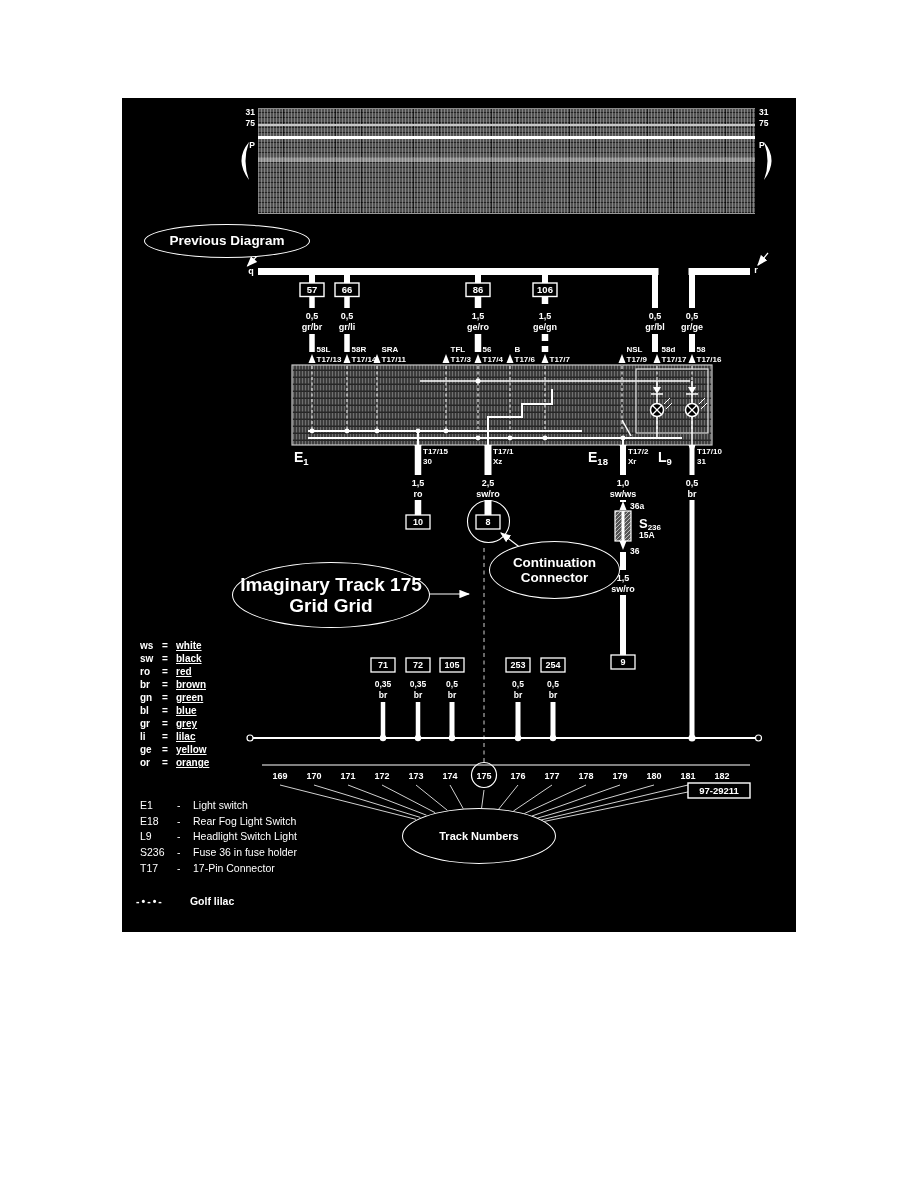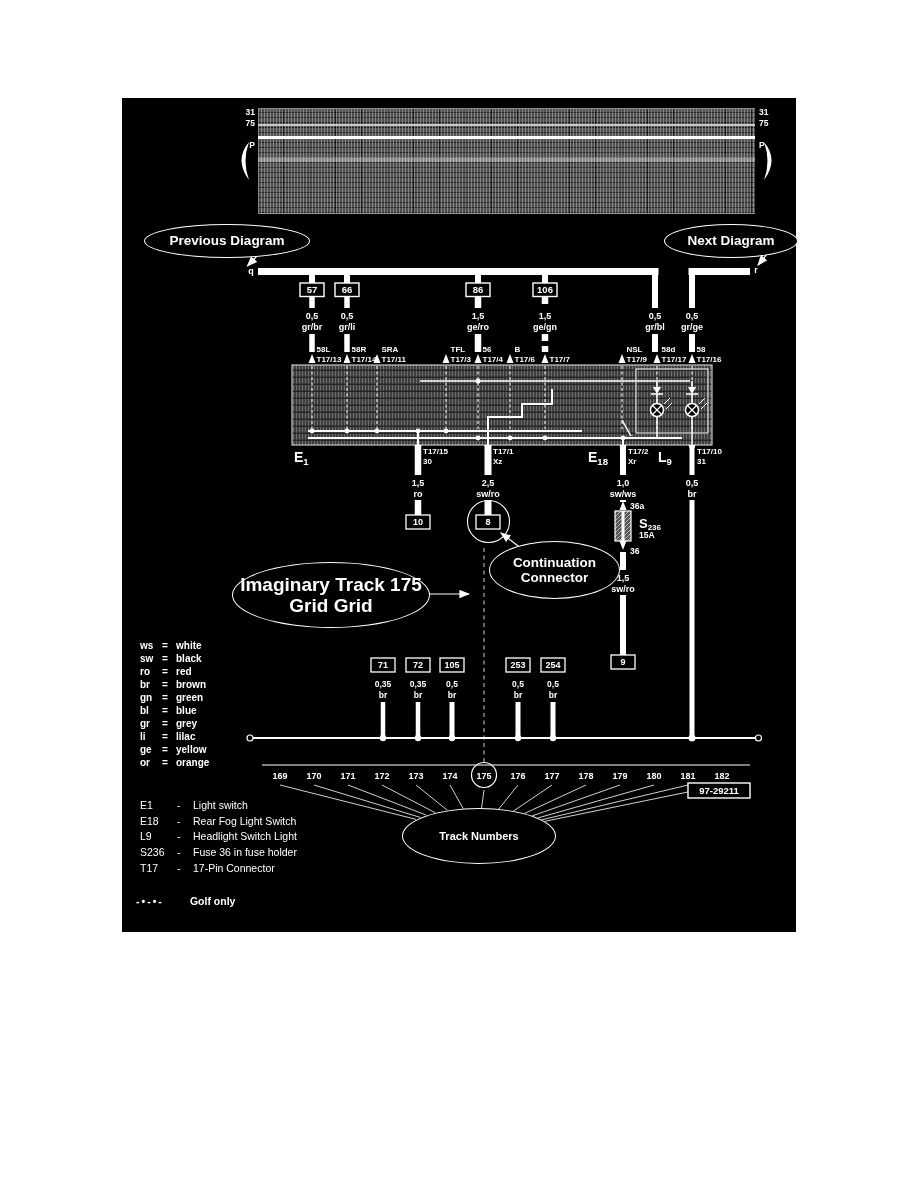--- a/index.html
+++ b/index.html
@@ -25,21 +25,21 @@
   
   .oval{position:absolute;border:1.6px solid #fff;border-radius:50%;background:#000;color:#fff;
         font-weight:bold;display:flex;flex-direction:column;align-items:center;justify-content:center;
         text-align:center;line-height:1.12;z-index:5;}
   #oval-prev{left:22px;top:126px;width:164px;height:32px;font-size:13.5px;}
   #oval-next{left:542px;top:126px;width:132px;height:32px;font-size:13.5px;}
   #oval-cont{left:367px;top:443px;width:129px;height:56px;font-size:13.5px;}
   #oval-imag{left:110px;top:464px;width:196px;height:64px;font-size:19px;}
   #oval-tracks{left:280px;top:710px;width:152px;height:54px;font-size:11px;}
   
-  #color-legend{position:absolute;left:18px;top:541px;font-size:10px;font-weight:bold;line-height:13px;}
+  #color-legend{position:absolute;left:18px;top:541px;font-size:10px;font-weight:bold;line-height:13px;text-decoration:underline;}
   .clrow .code{display:inline-block;width:22px;}
   .clrow .eq{display:inline-block;width:14px;}
   #component-legend{position:absolute;left:18px;top:700px;font-size:10.5px;font-weight:normal;line-height:15.7px;}
   .cprow .code{display:inline-block;width:37px;}
   .cprow .dash{display:inline-block;width:16px;}
   #golf-note{position:absolute;left:14px;top:797px;font-size:10.5px;font-weight:bold;}
   #golf-note .sym{display:inline-block;width:51px;letter-spacing:2px;}
   svg{position:absolute;left:0;top:0;}
   svg text{font-family:"Liberation Sans",sans-serif;fill:#fff;}
 </style>
@@ -50,23 +50,20 @@
   <div id="canvas">
 
     <div id="band">
       <div id="line31" class="bandline"></div>
       <div id="line75" class="bandline"></div>
       <div id="linep" class="bandline"></div>
     </div>
 
     <div class="oval" id="oval-prev">
       <span>Previous Diagram</span>
-    </div>
-    <div class="oval" id="oval-next">
-      <span>Next Diagram</span>
     </div>
     <div class="oval" id="oval-cont">
       <span>Continuation</span>
       <span>Connector</span>
     </div>
     <div class="oval" id="oval-imag">
       <span>Imaginary Track 175</span>
       <span>Grid Grid</span>
     </div>
     <div class="oval" id="oval-tracks">
@@ -87,21 +84,21 @@
       </div>
     <div id="component-legend">
         <div class="cprow"><span class="code">E1</span><span class="dash">-</span><span>Light switch</span></div>
         <div class="cprow"><span class="code">E18</span><span class="dash">-</span><span>Rear Fog Light Switch</span></div>
         <div class="cprow"><span class="code">L9</span><span class="dash">-</span><span>Headlight Switch Light</span></div>
         <div class="cprow"><span class="code">S236</span><span class="dash">-</span><span>Fuse 36 in fuse holder</span></div>
         <div class="cprow"><span class="code">T17</span><span class="dash">-</span><span>17-Pin Connector</span></div>
       </div>
     <div id="golf-note">
       <span class="sym">-•-•-</span>
-      <span>Golf only</span>
+      <span>Golf lilac</span>
     </div>
 
     <svg id="dwg" width="674" height="834" viewBox="0 0 674 834">
         <defs>
           <marker id="ah" markerWidth="9" markerHeight="7" refX="8" refY="3.5" orient="auto">
             <path d="M0,0L9,3.5L0,7Z" fill="#fff"></path>
           </marker>
           <pattern id="hatch" width="3" height="7" patternUnits="userSpaceOnUse">
             <rect width="3" height="7" fill="#3d3d3d"></rect>
             <rect width="1" height="7" fill="#6f6f6f"></rect>

